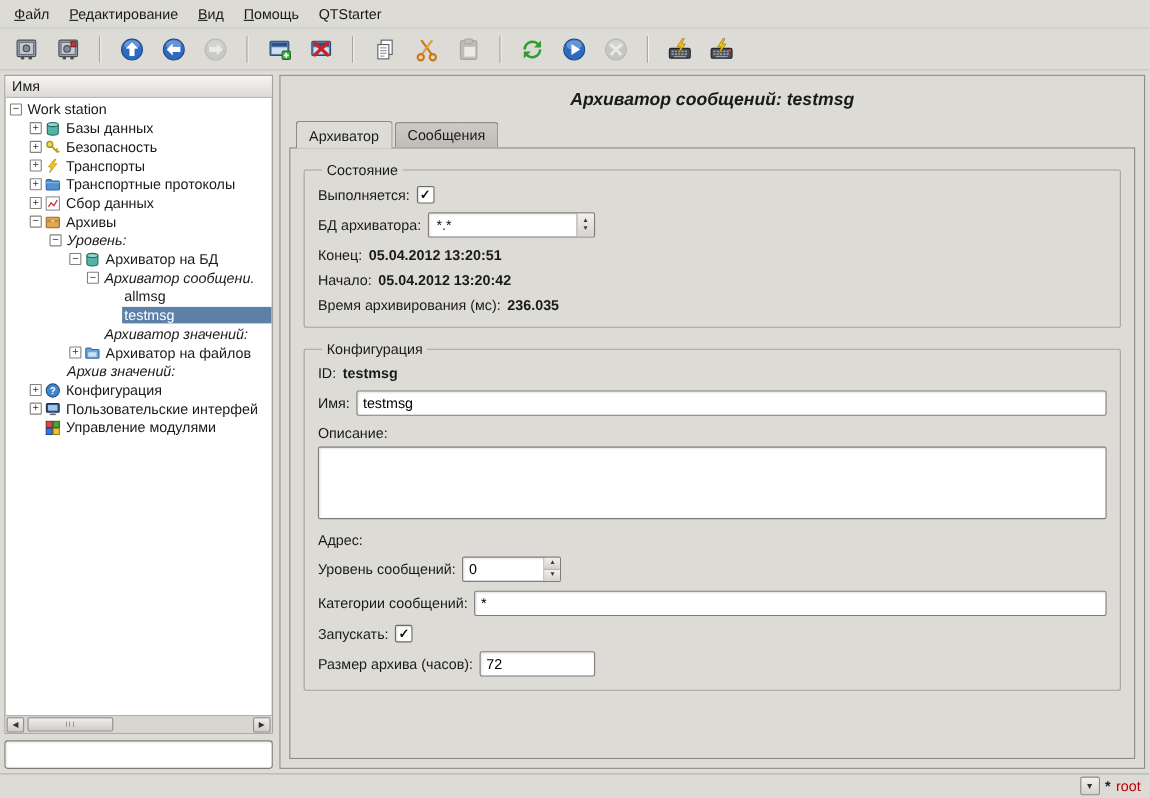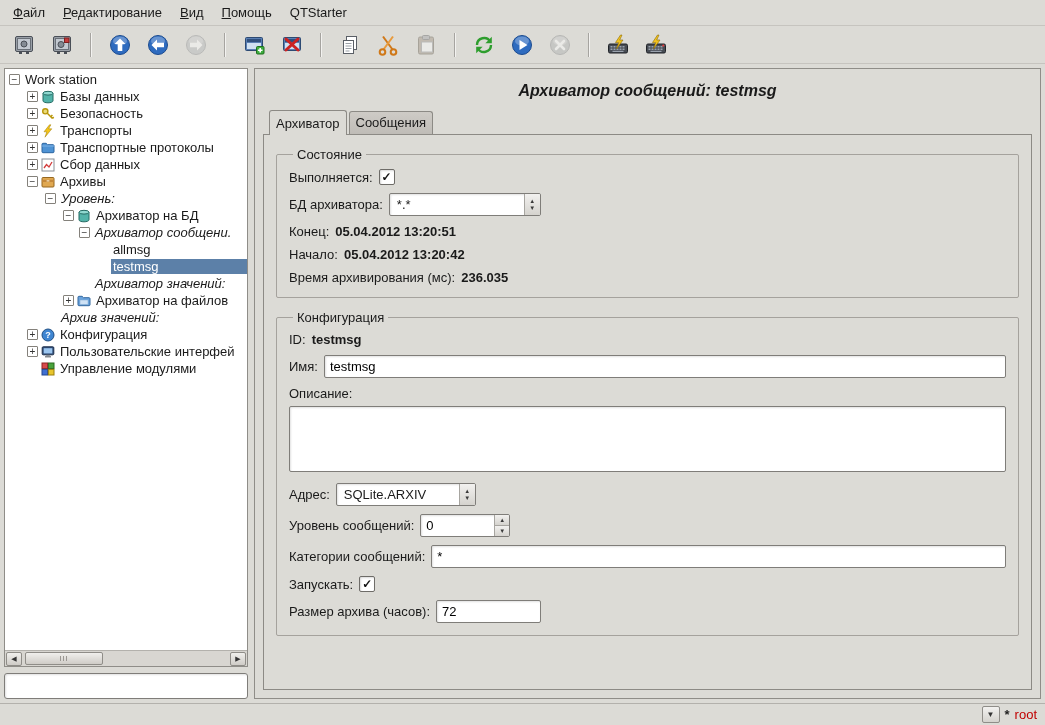--- a/index.html
+++ b/index.html
@@ -89,21 +89,21 @@
 
   
   .right-panel {
     flex:1; margin:4px 4px 4px 2px; border:1px solid #8f8d88;
     padding:6px 8px 8px; display:flex; flex-direction:column; min-width:0; background:#dcdbd6;
   }
   .page-title { text-align:center; font-weight:bold; font-style:italic; font-size:16px; padding:7px 0 10px; }
   .tabs { display:flex; align-items:flex-end; padding-left:6px; position:relative; z-index:2; }
   .tab {
     border:1px solid #8c8a85; border-bottom:none; border-radius:3px 3px 0 0;
-    padding:3px 6px 4px; margin-right:2px; font-size:13px;
+    padding:3px 11px 4px; margin-right:2px; font-size:13px;
     background:linear-gradient(#cecbc6,#bfbcb7);
   }
   .tab.active {
     background:#dcdbd6; padding-top:5px; margin-bottom:-1px; position:relative; z-index:3;
   }
   .tab-frame {
     flex:1; border:1px solid #8c8a85; background:#dcdbd6;
     padding:12px 12px 12px; min-height:0;
   }
 
@@ -338,20 +338,21 @@
           <path d="M13.5 2l-5 7.5h3.2L9.5 16l6.5-9h-3.3L15 2z" fill="#f2c21d" stroke="#8f6d04" stroke-width=".6"></path>
           <circle cx="19.3" cy="12.6" r="1.1" fill="#e23b3b"></circle>
         </svg>
     </button>
   </div>
 
   <div class="content">
 
     <div class="left-panel">
       <div class="tree-frame">
+        <div class="tree-header">Имя</div>
         <div class="tree">
 
           <div class="trow" style="padding-left:4px">
             <span class="exp">−</span>
             <span class="tlabel">Work station</span>
           </div>
 
           <div class="trow" style="padding-left:22px">
             <span class="exp">+</span>
             <svg class="ticon" viewBox="0 0 14 14">
@@ -546,27 +547,20 @@
           <div class="frow">
             <span>Имя:</span>
             <input type="text" class="tinput grow" value="testmsg" style="">
           </div>
           <div class="frow">
             <span>Описание:</span>
           </div>
           <textarea class="tarea" style=""></textarea>
           <div class="frow">
             <span>Адрес:</span>
-            <span class="combo" style="width:140px">
-              <span class="combo-text">SQLite.ARXIV</span>
-              <span class="combo-btn">
-                  <span class="ar">▲</span>
-                  <span class="ar">▼</span>
-                </span>
-            </span>
           </div>
           <div class="frow">
             <span>Уровень сообщений:</span>
             <span class="spinbox">
               <input type="text" value="0" style="">
               <span class="spin-btns">
                   <span class="spin-btn">▲</span>
                   <span class="spin-btn">▼</span>
                 </span>
             </span>

